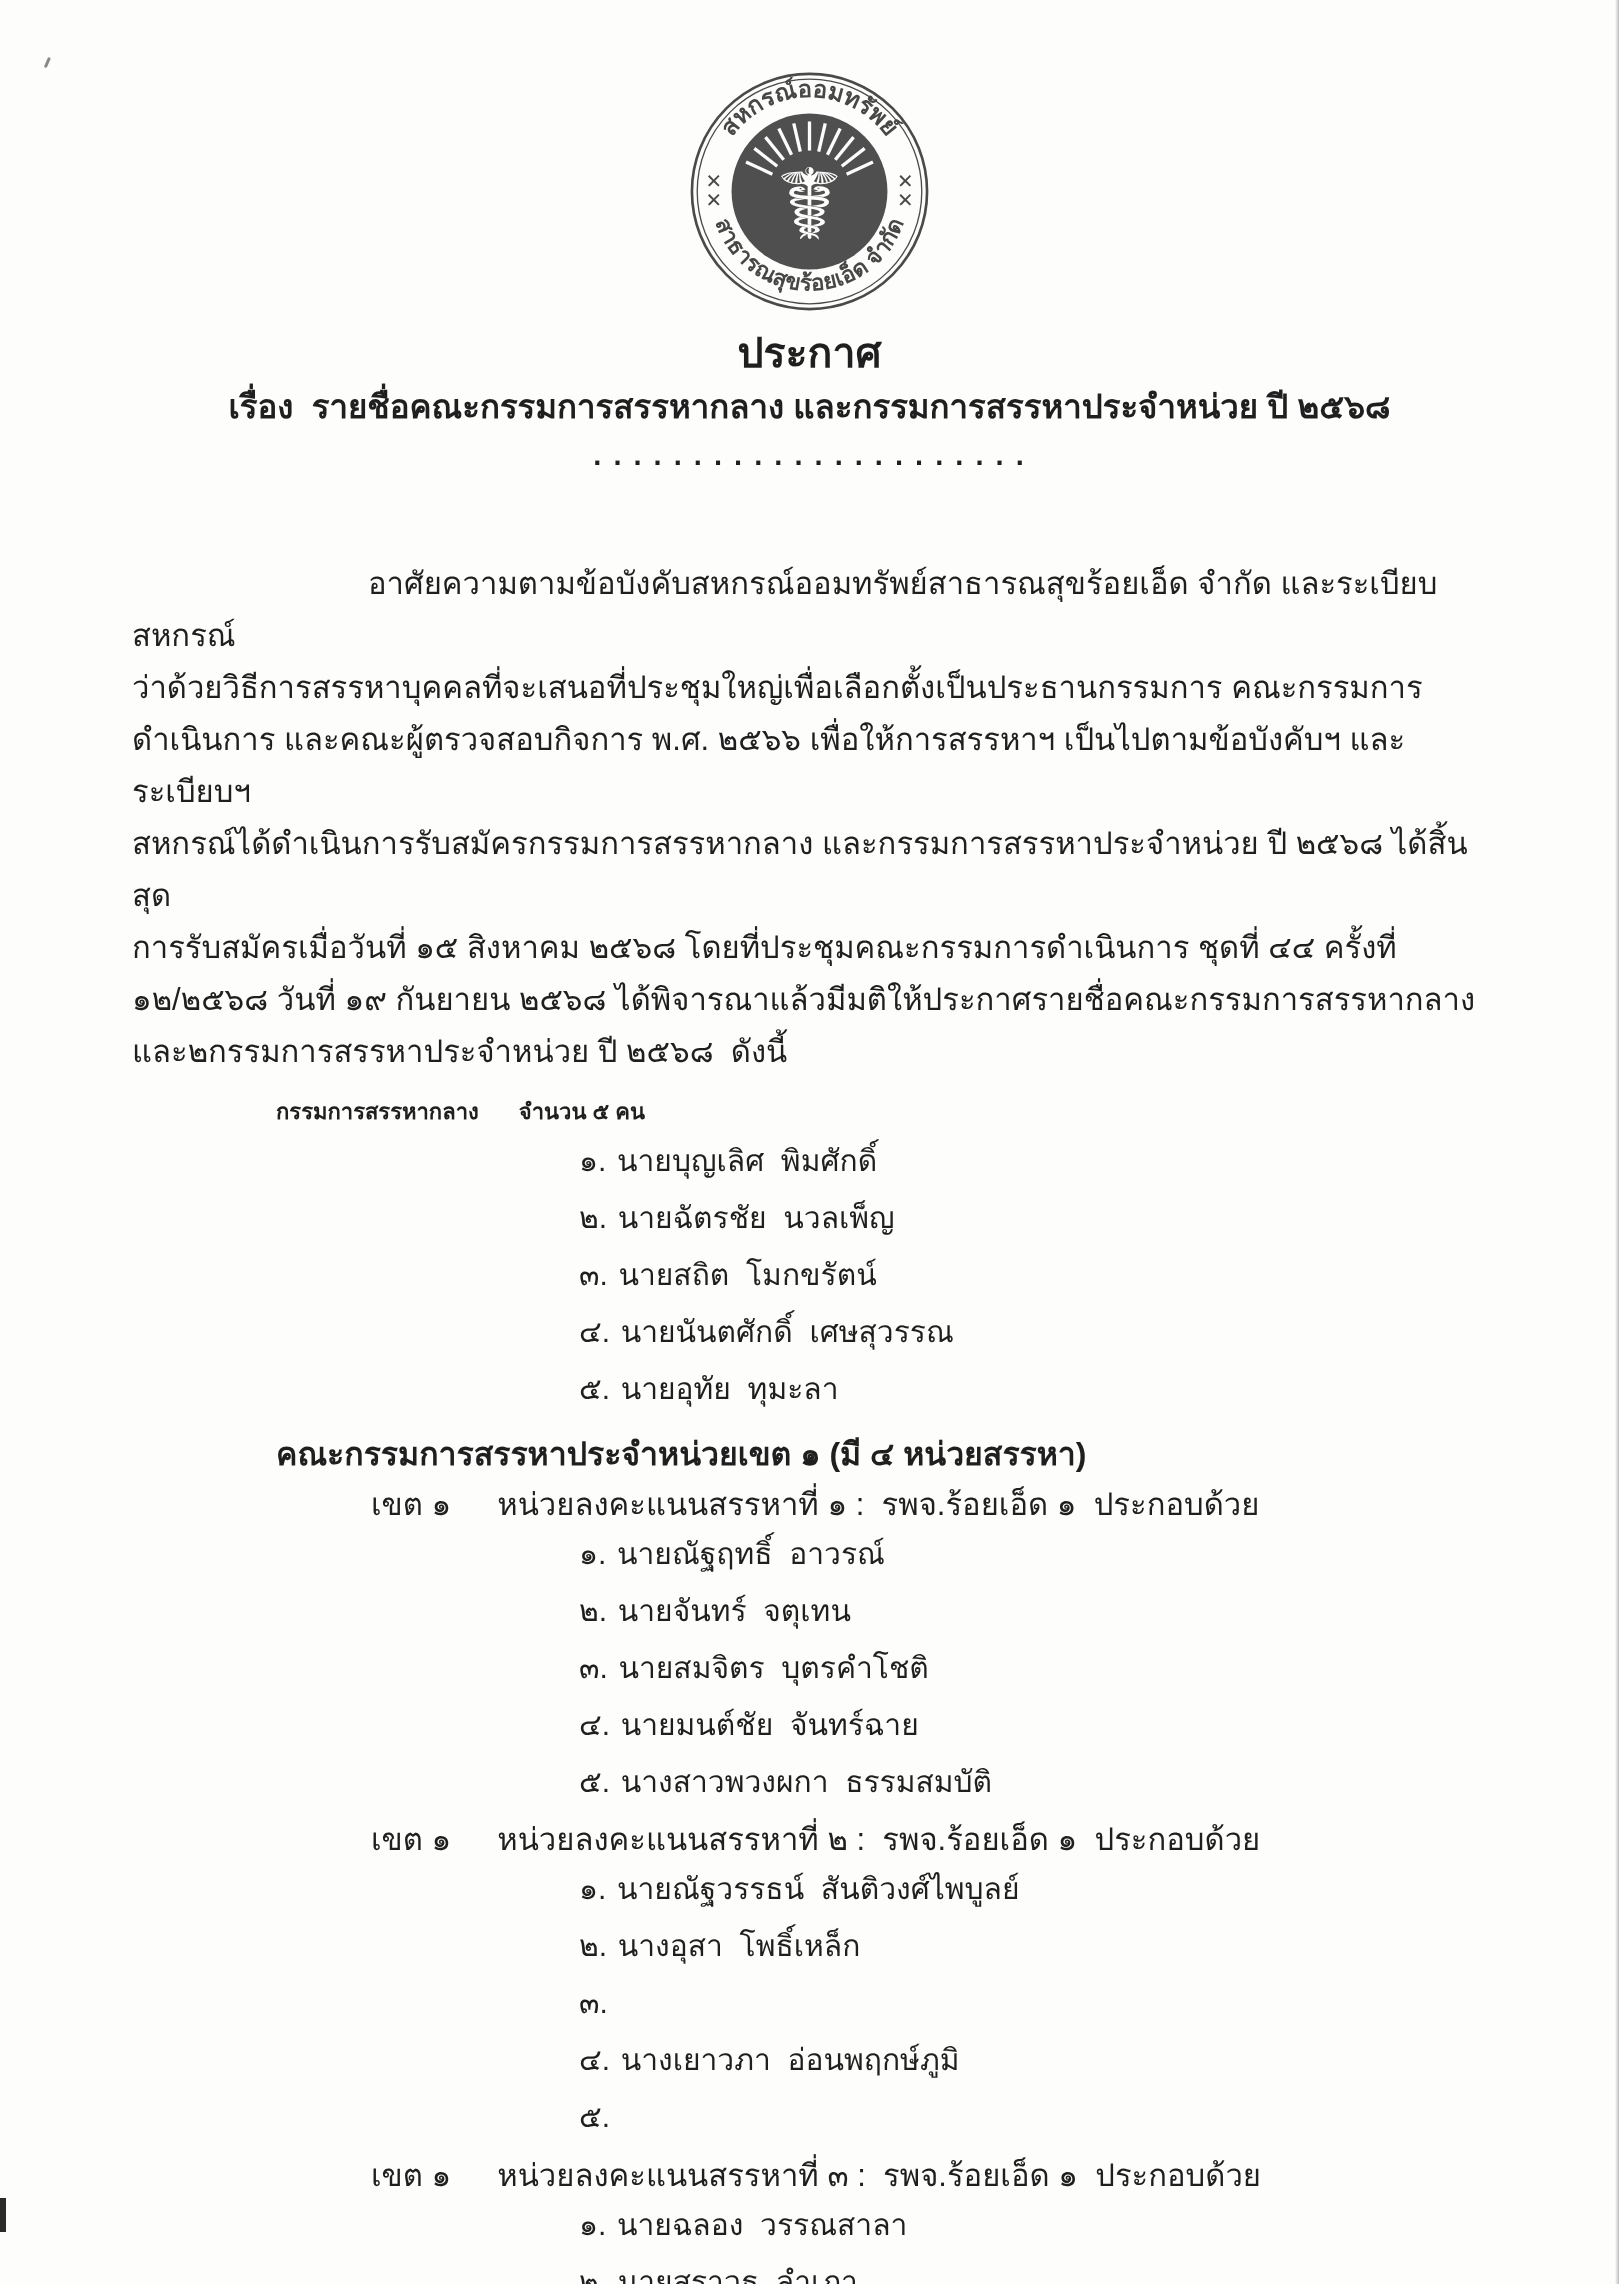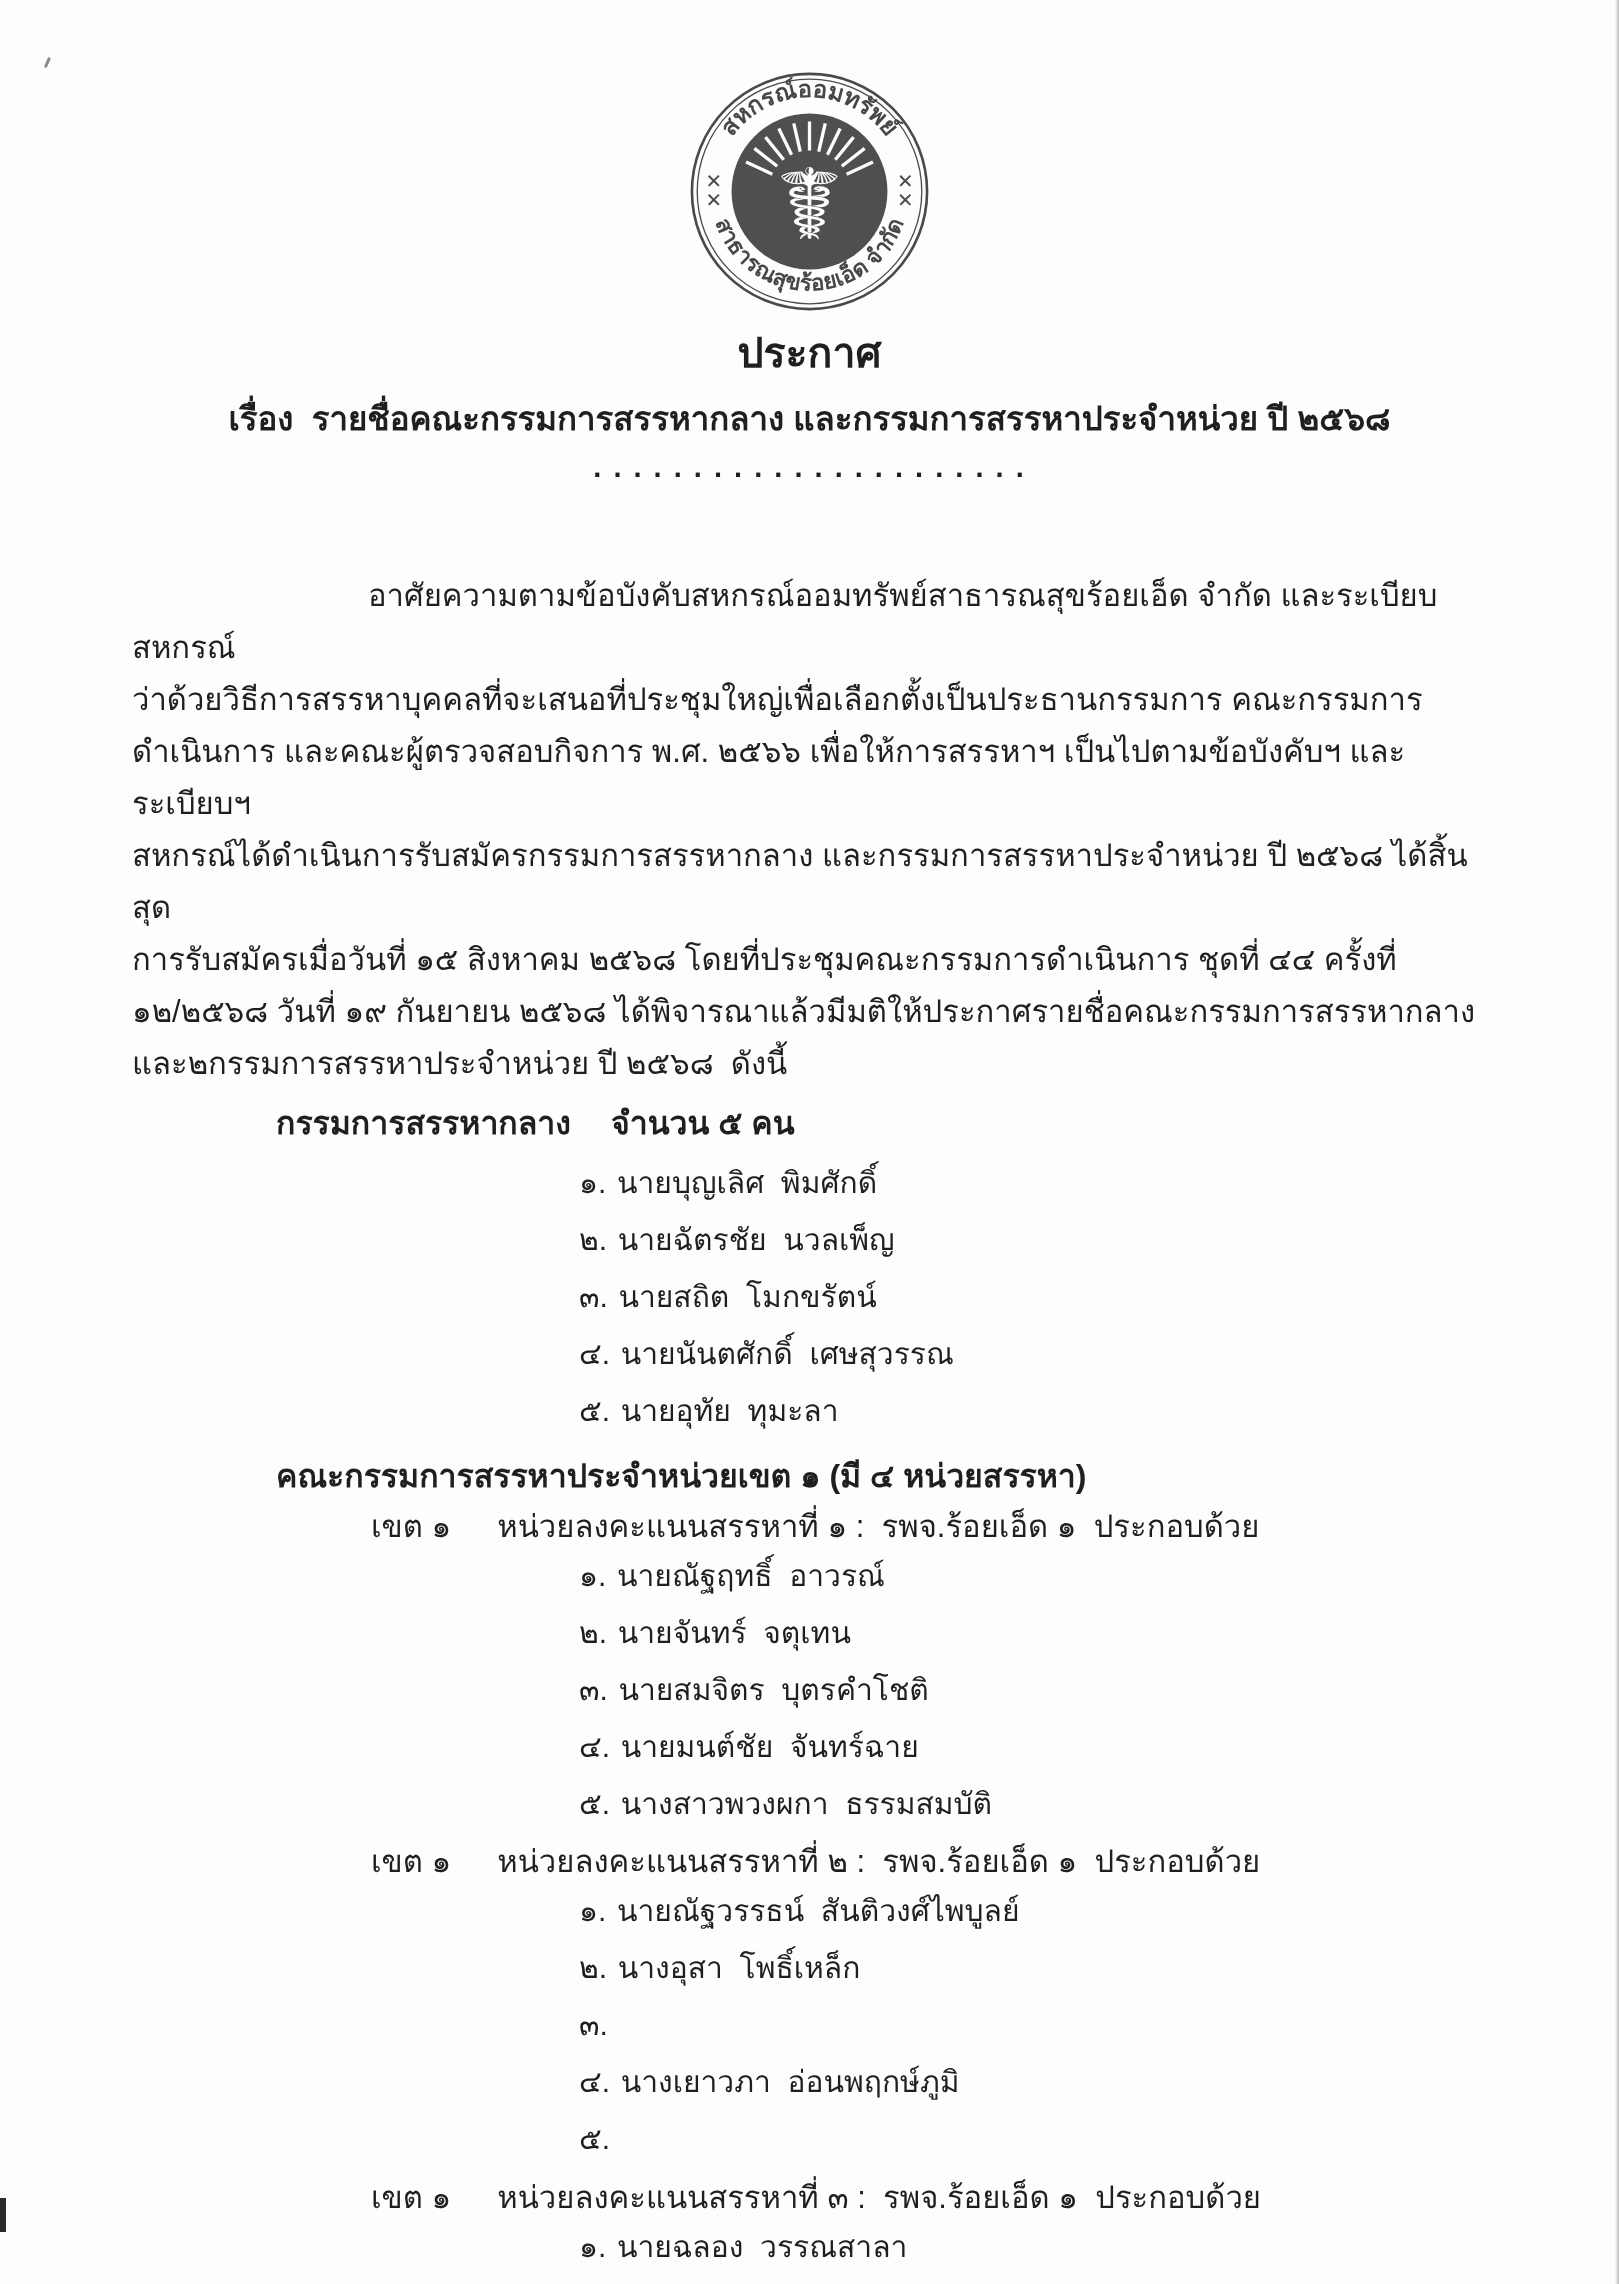--- a/index.html
+++ b/index.html
@@ -14,28 +14,28 @@
   }
   .pre{white-space:pre-wrap;}
   
   .speck{position:absolute;top:57px;left:46px;width:2.6px;height:10.6px;background:#8a8a8a;transform:rotate(24deg);border-radius:1.3px;}
   .edge-mark{position:absolute;left:0;top:2198px;width:6px;height:34px;background:#2a2a2a;}
   .right-shade{position:absolute;right:0;top:0;width:4px;height:100%;background:linear-gradient(to left,#bdbdbd,rgba(255,255,255,0));}
 
   .logo{width:251px;height:251px;margin:66px auto 0;display:block;}
 
   .title{margin-top:12px;text-align:center;font-size:41px;font-weight:bold;line-height:48px;}
-  .subject{margin-top:21px;text-align:center;font-size:33px;font-weight:bold;line-height:42px;}
+  .subject{margin-top:9px;text-align:center;font-size:33px;font-weight:bold;line-height:42px;}
   .dots{margin-top:8px;text-align:center;font-size:29px;font-weight:bold;letter-spacing:2px;line-height:38px;}
 
   .para{margin:84px 122px 0 132px;font-size:31px;line-height:52px;}
   .pline{min-height:52px;}
   .pline.indent{text-indent:236px;}
 
-  .h1row{margin:13px 0 10px 276px;display:flex;gap:40px;font-size:32px;font-weight:bold;line-height:41px;}
+  .h1row{margin:13px 0 0 276px;display:flex;gap:40px;font-size:22px;font-weight:bold;line-height:41px;}
   .list{margin-left:579px;font-size:30px;line-height:57px;}
   .member{display:flex;}
   .member .no{margin-right:10.6px;}
 
   .h2{margin:17px 0 0 276px;font-size:32px;font-weight:bold;line-height:41px;}
   .unit-header{margin:9.2px 0 0 371px;display:flex;gap:46px;font-size:31px;line-height:41px;}
   .unit-header .u-title{white-space:pre-wrap;}
   .mname{white-space:pre-wrap;}
 </style>
 </head>

